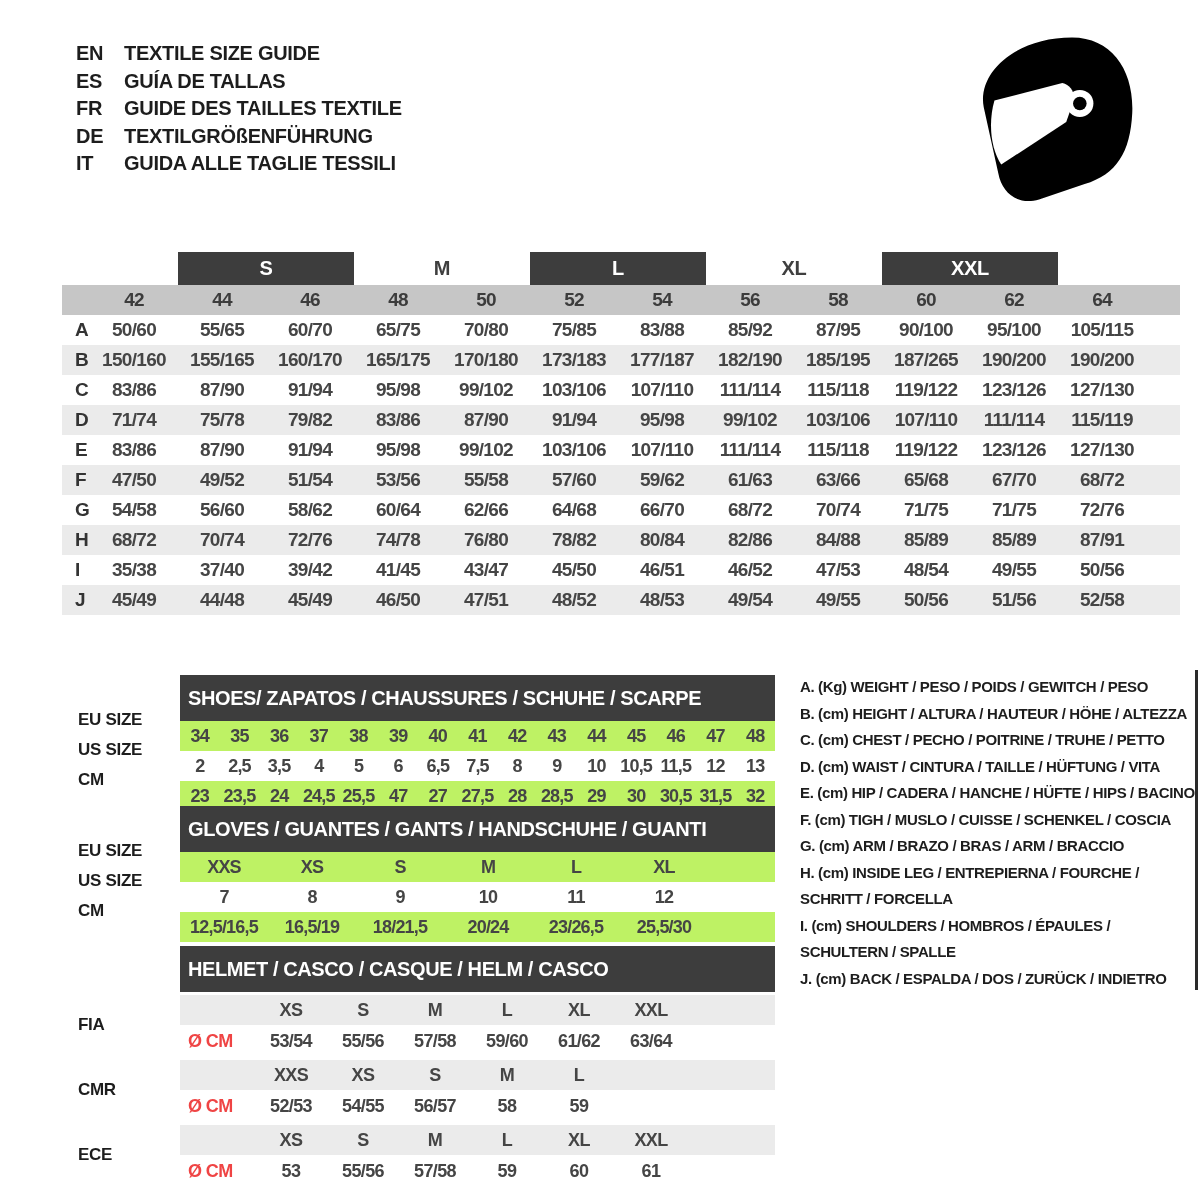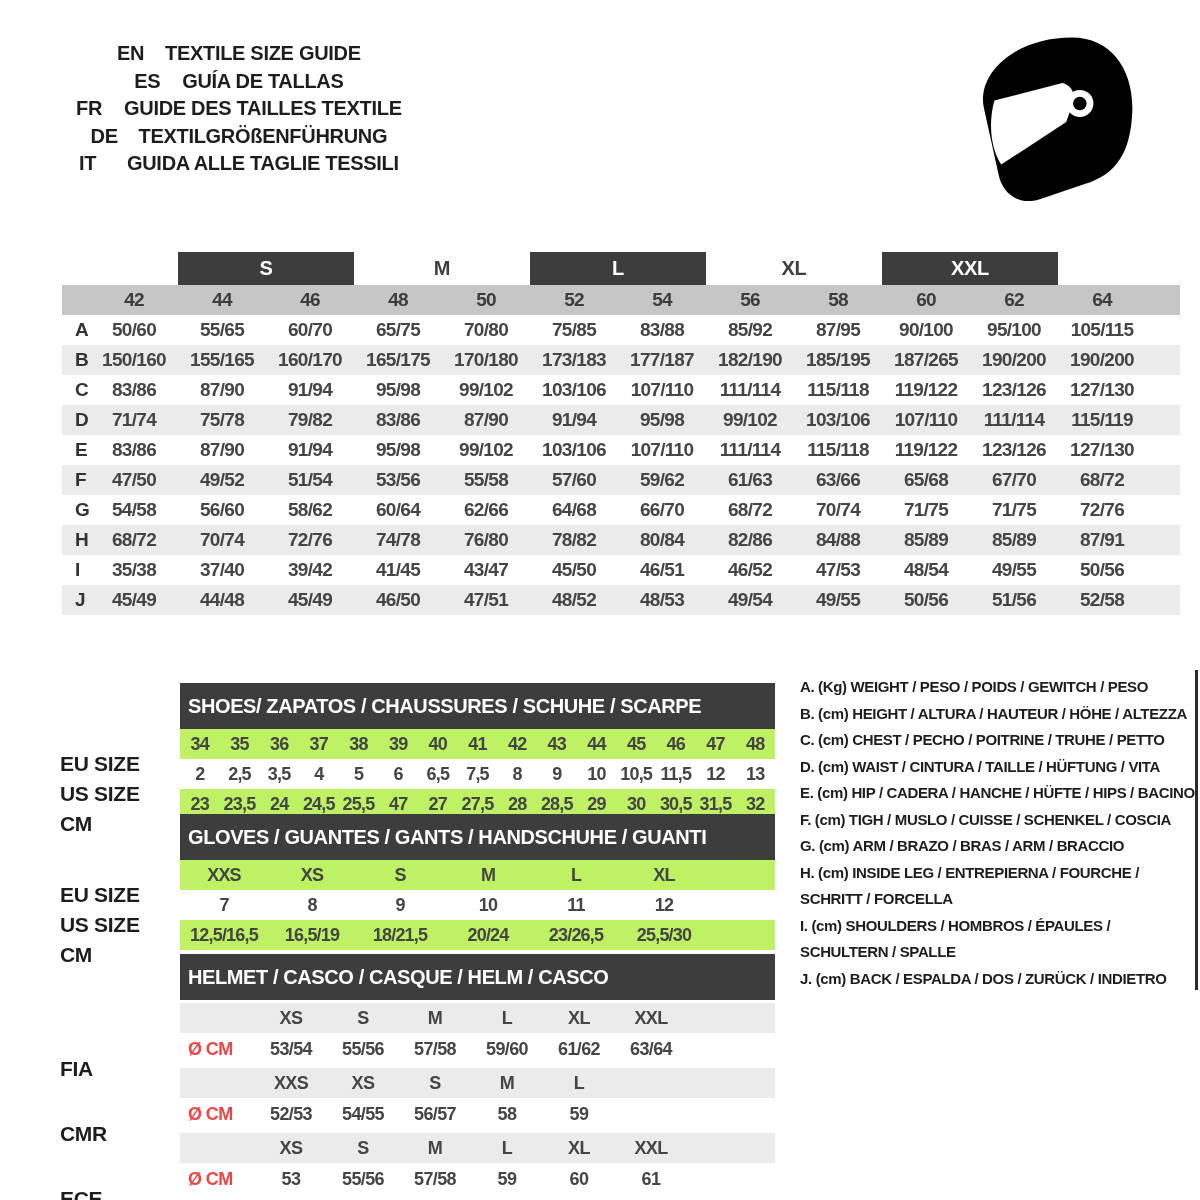--- a/index.html
+++ b/index.html
@@ -3,21 +3,21 @@
 <meta charset="utf-8">
 <style>
   * { margin:0; padding:0; box-sizing:border-box; }
   html,body { background:#fff; }
   body {
     width:1200px; height:1200px; position:relative; overflow:hidden;
     font-family:"Liberation Sans", sans-serif; font-weight:bold; color:#111;
   }
   
   .lang-block { position:absolute; left:76px; top:40px; }
-  .lang-row { display:flex; font-size:20px; line-height:27.5px; letter-spacing:-0.3px; color:#1d1d1d;justify-content:center; }
+  .lang-row { display:flex; font-size:20px; line-height:27.5px; letter-spacing:-0.3px; color:#1d1d1d; }
   .lang-code { width:48px; }
   
   .helmet-icon { position:absolute; left:975px; top:30px; width:165px; height:178px; }
   
   .size-table { position:absolute; left:62px; top:252px; width:1118px; }
   .grid { display:grid; grid-template-columns:28px repeat(12,88px) 1fr; }
   .letters { height:33px; }
   .lsize { display:flex; align-items:center; justify-content:center; font-size:20px; letter-spacing:-0.3px; }
   .lsize.block { background:#3d3d3d; color:#fff; }
   .lsize.plain { color:#3f3f3f; }
@@ -32,35 +32,35 @@
   .numband .vcell { color:#3c3c3c; }
   .trow { height:30px; }
   .trow.stripe { background:#ebebeb; }
   .lcell { display:flex; align-items:center; padding-left:13px; font-size:19px; color:#333; }
   
   .sub { position:absolute; left:180px; width:595px; }
   .sub-shoes  { top:675px; }
   .sub-gloves { top:806px; }
   .sub-helmet { top:946px; }
   .bar { background:#3d3d3d; color:#fff; height:46px; display:flex; align-items:center;
-         padding-left:8px; font-size:20px; letter-spacing:-0.4px; white-space:nowrap;margin-top:8px; }
+         padding-left:8px; font-size:20px; letter-spacing:-0.4px; white-space:nowrap; }
   .srow { display:grid; height:30px; }
   .s15 { grid-template-columns:repeat(15,1fr); }
   .g6  { grid-template-columns:repeat(6,88px) 1fr; }
   .srow.stripe { background:#bef264; }
   .srow .vcell { font-size:18px; letter-spacing:-0.8px; }
   .hrow { display:grid; grid-template-columns:75px repeat(6,72px) 1fr; height:30px; }
   .hrow.stripe { background:#ebebeb; margin-top:3px; }
   .hrow.vals { height:32px; }
   .hrow .vcell { font-size:18px; letter-spacing:-0.6px; }
   .hlabel { display:flex; align-items:center; padding-left:8px; font-size:18px;
             color:#ef4444; letter-spacing:-0.6px; }
   
-  .side-label { position:absolute; left:60px; font-size:21px; line-height:30px;
-                letter-spacing:-0.3px; color:#1d1d1d; white-space:nowrap;margin-top:44px; }
+  .side-label { position:absolute; left:78px; font-size:17px; line-height:30px;
+                letter-spacing:-0.3px; color:#1d1d1d; white-space:nowrap; }
   .lh32 { line-height:32px; }
   
   .legend { position:absolute; left:800px; top:674px; width:396px; }
   .legend-item { font-size:15px; line-height:26.5px; letter-spacing:-0.35px; color:#1d1d1d; }
   
   .edge-line { position:absolute; left:1195px; top:670px; width:3px; height:320px; background:#2a2a2a; }
 </style>
 </head>
 <body>
 

